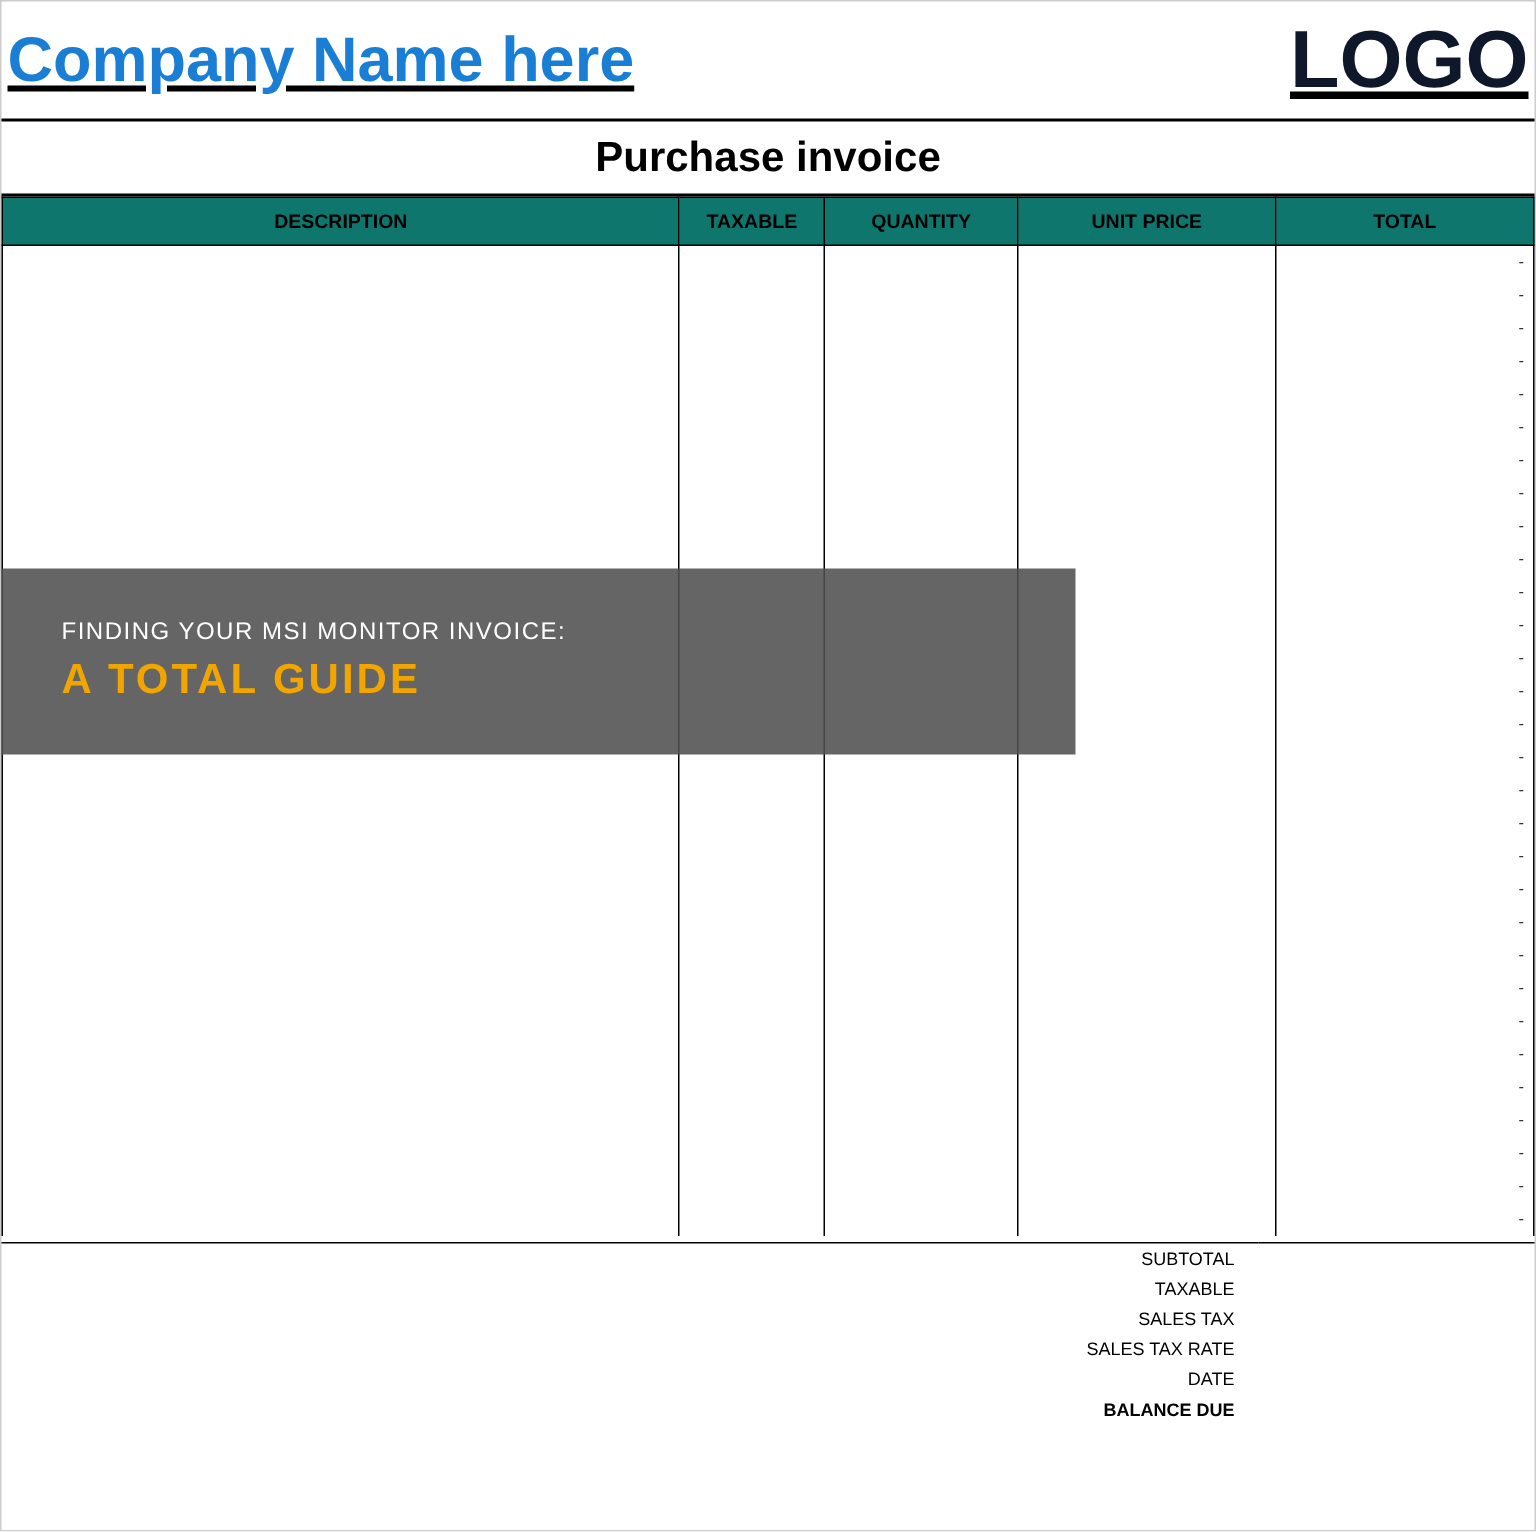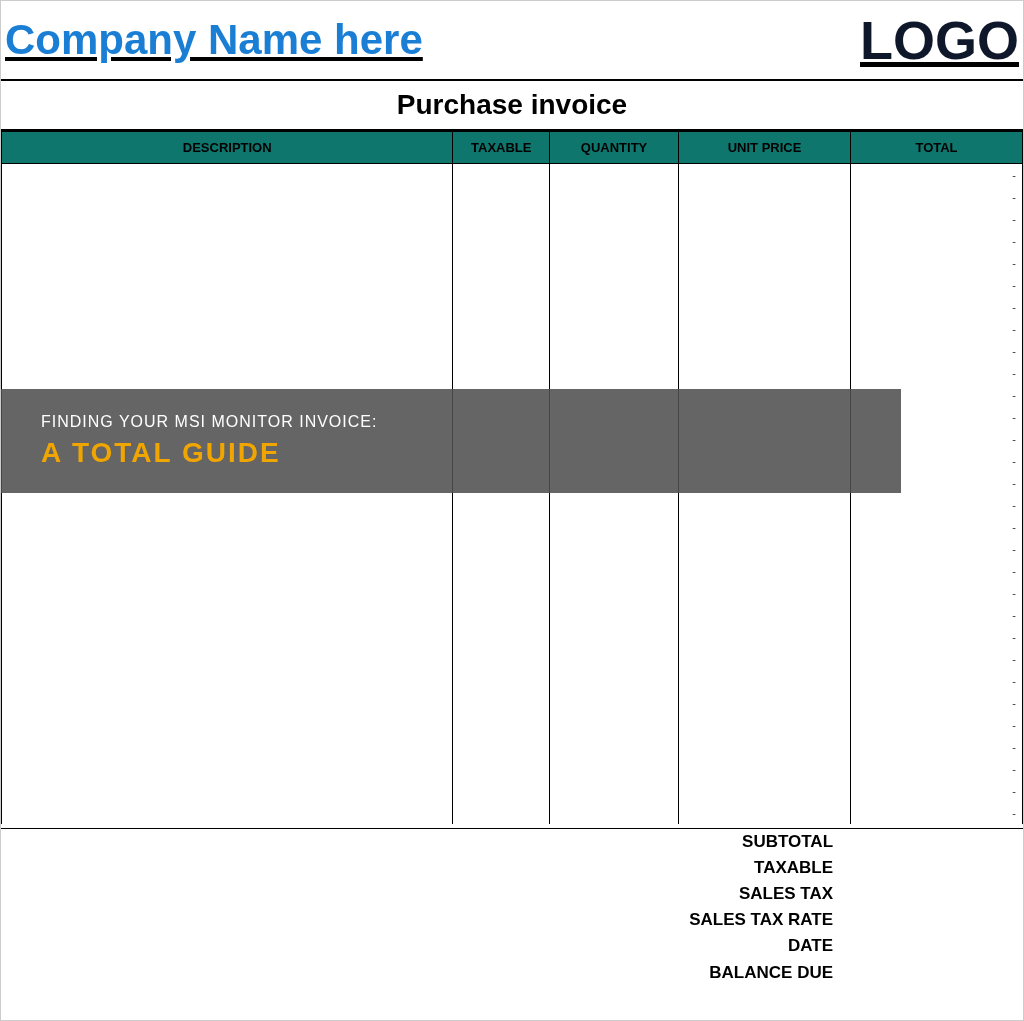--- a/index.html
+++ b/index.html
@@ -170,25 +170,25 @@
 
     .col-desc { width: 42%; }
     .col-taxable { width: 9%; }
     .col-quantity { width: 12%; }
     .col-unit-price { width: 16%; }
     .col-total { width: 16%; border-right: 1px solid #000; }
 
     
     .overlay-banner {
       position: absolute;
-      top: 388px;
+      top: 378px;
       left: 0;
-      width: 900px;
+      width: 716px;
       background: rgba(80, 80, 80, 0.88);
-      padding: 24px 40px;
+      padding: 34px 40px;
       z-index: 10;
     }
 
     .overlay-subtitle {
       font-size: 16px;
       color: #fff;
       letter-spacing: 1px;
       margin-bottom: 6px;
     }
 
@@ -199,24 +199,23 @@
       letter-spacing: 2px;
     }
 
     .summary-table {
       width: 100%;
       border-collapse: collapse;
       border-top: 1px solid #000;
     }
 
     .summary-table td {
-      font-size: 17px;
-      padding: 3px 6px;
+      font-size: 12px;
+      padding: 3px 16px;
       border: none;
-      font-weight: bold;
     }
 
     .summary-label {
       text-align: right;
       font-weight: normal;
       color: #000;
       width: 82%;
       border-right: 1px solid #000;
       font-size: 12px;
     }

